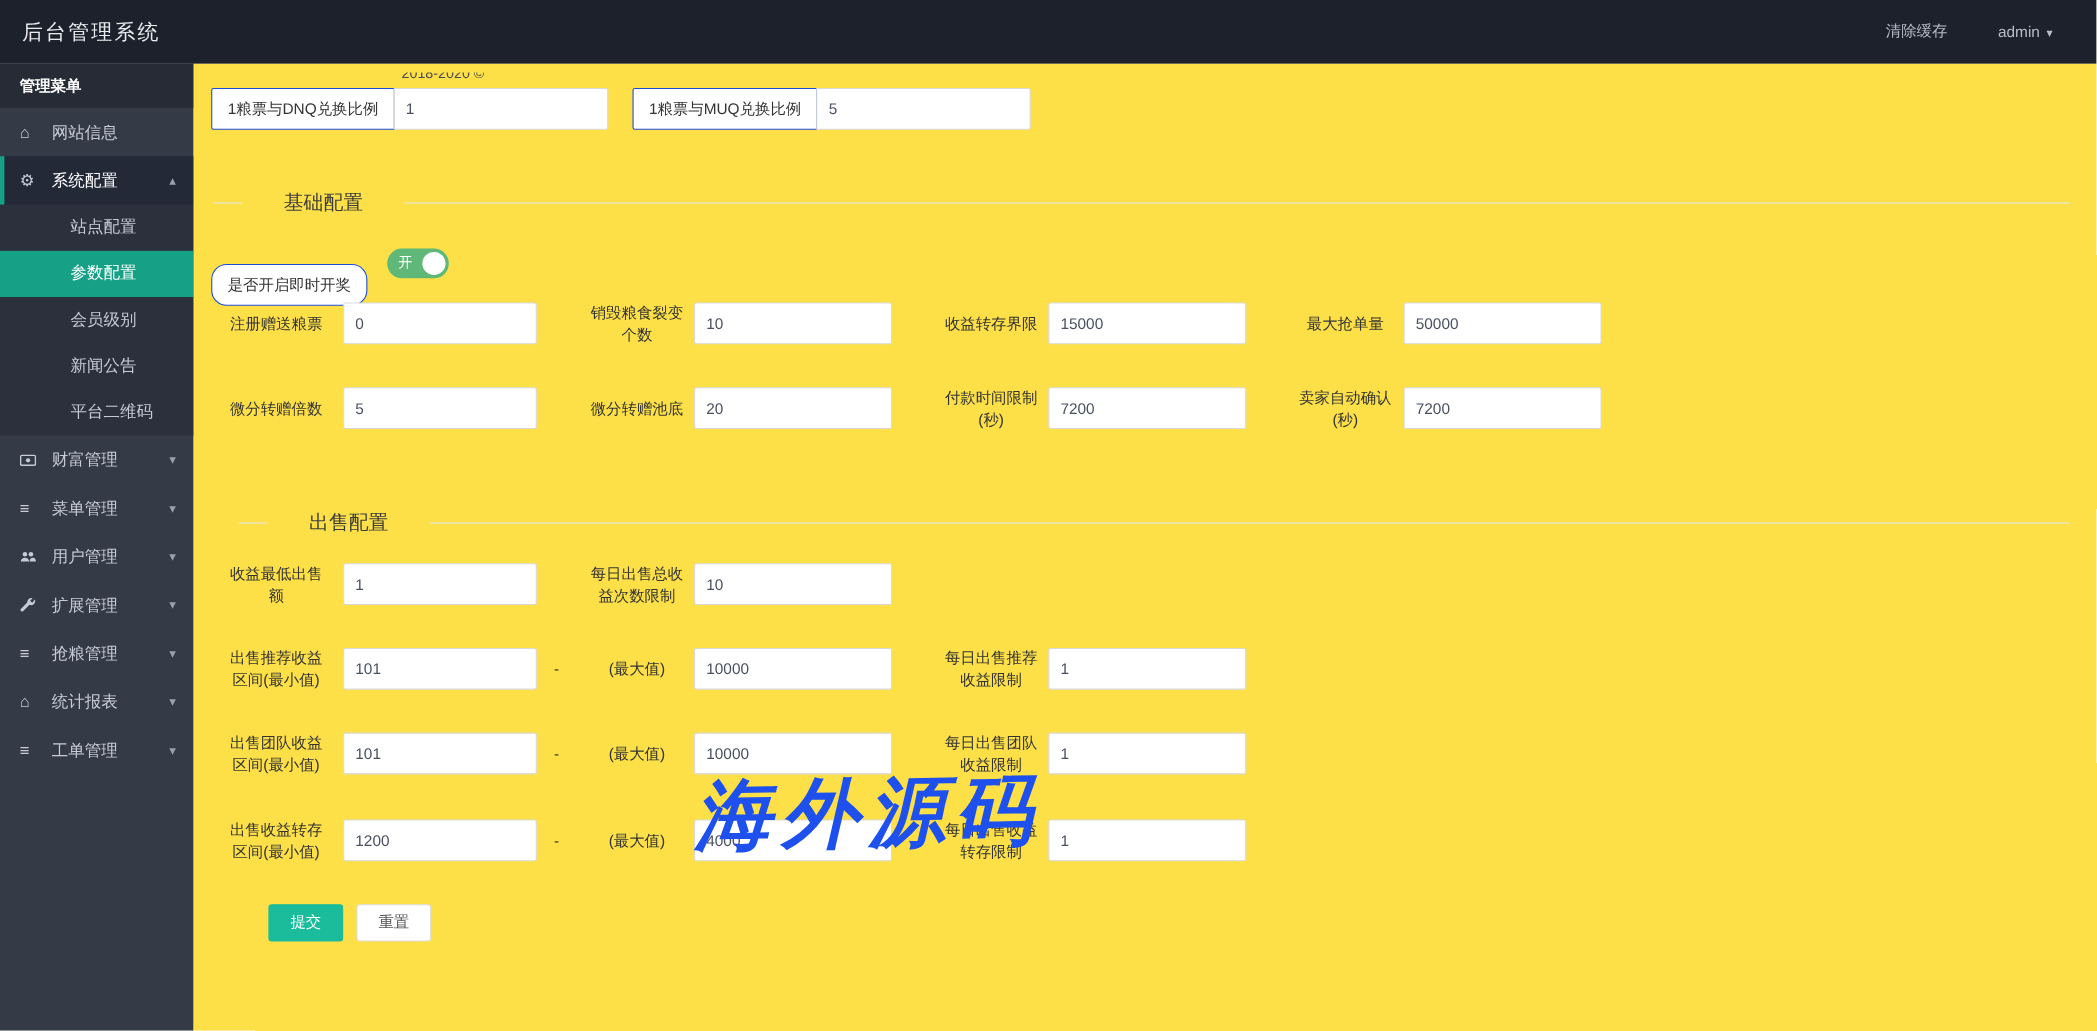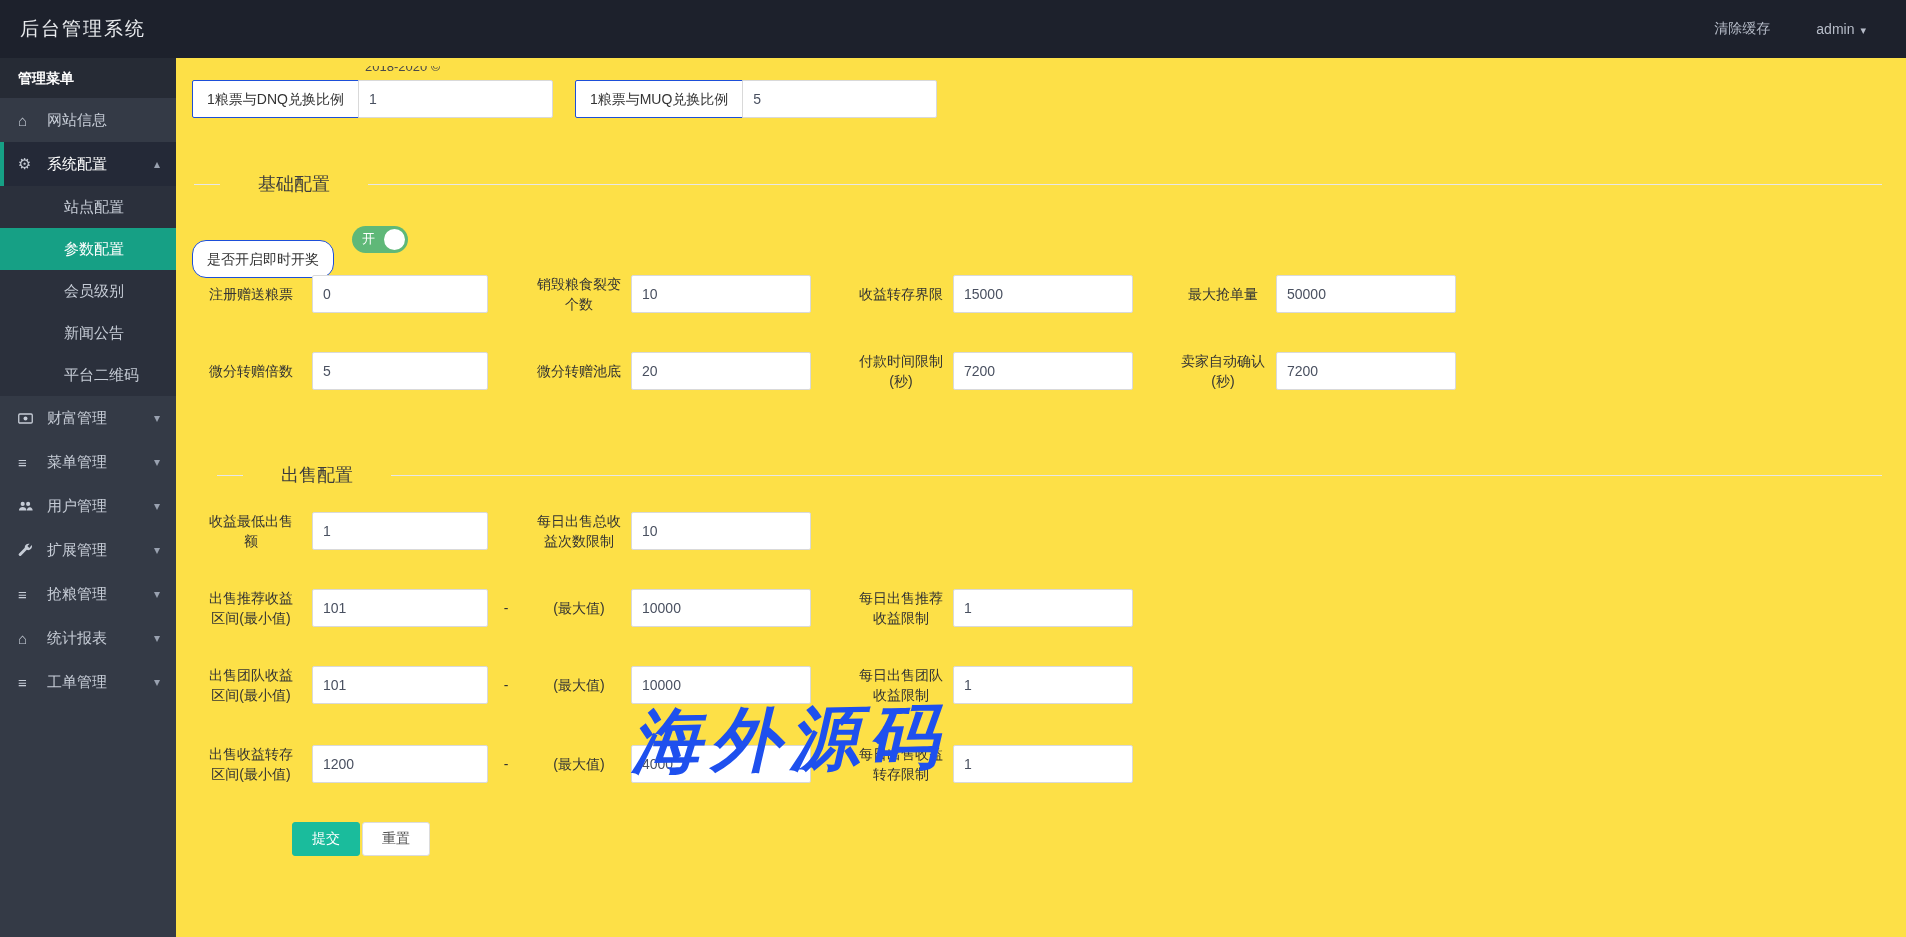--- a/index.html
+++ b/index.html
@@ -68,21 +68,21 @@
     text-align:center; font-size:14px; color:#333; line-height:20px; }
   .finput { position:absolute; top:1px; height:38px; border:1px solid #d9d9d9; border-radius:2px;
     padding:0 10px; font-size:14px; color:#495060; outline:none; }
   .sep { position:absolute; left:318px; width:24px; height:100%; display:flex; align-items:center;
     justify-content:center; font-size:14px; color:#333; }
   .c1 { left:30px; width:90px; }  .i1 { left:136px; width:176px; }
   .c2 { left:358px; width:90px; } .i2 { left:455px; width:180px; }
   .c3 { left:680px; width:90px; } .i3 { left:777px; width:180px; }
   .c4 { left:1002px; width:90px; } .i4 { left:1100px; width:180px; }
 
-  .btn-row { margin-top:38px; padding-left:116px; height:36px; display:flex; gap:2px; }
+  .btn-row { margin-top:38px; padding-left:68px; height:36px; display:flex; gap:12px; }
   .btn { height:34px; padding:0 19px; font-size:14px; border-radius:3px; cursor:pointer;
     font-family:inherit; }
   .btn-submit { background:#1abc9c; border:1px solid #1abc9c; color:#fff; }
   .btn-reset { background:#fff; border:1px solid #dcdcdc; color:#555; }
 
   .watermark { position:absolute; left:455px; top:635px; font-size:70px; font-weight:bold;
     font-style:italic; color:#1e50ee; font-family:"DejaVu Serif","Liberation Serif",serif;
     letter-spacing:9px; white-space:nowrap; transform:rotate(-1deg); z-index:5;
     pointer-events:none; }
 </style>

